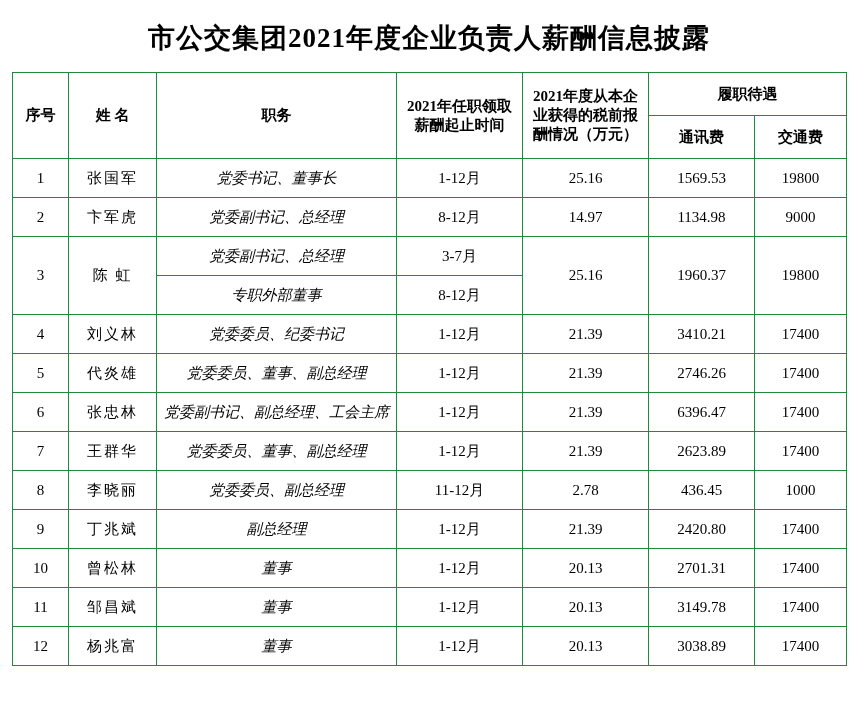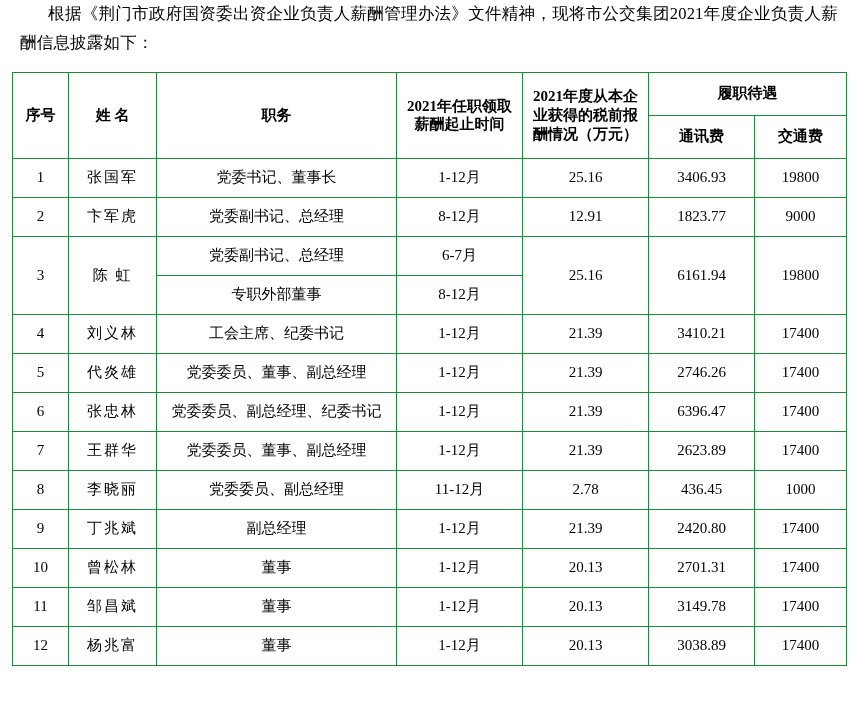--- a/index.html
+++ b/index.html
@@ -69,32 +69,33 @@
   .col-period { width: 126px; }
   .col-pay { width: 126px; }
   .col-comm { width: 106px; }
   .col-trans { width: 92px; }
 
   .name-cell {
     letter-spacing: 2px;
   }
   .tight {
     letter-spacing: 0px;
+    font-style: italic;
   }
   .head-sub {
     font-weight: bold;
   }
 </style>
 </head>
 <body>
 
 <div class="page">
 
-
-  <p class="intro"><span class="indent"></span><span>根据《荆门市政府国资委出资企业负责人薪酬管理办法》文件精神，现将市公交集团2021年度企业负责人薪酬信息披露如下：</span></p>
+  <div class="doc-title">市公交集团2021年度企业负责人薪酬信息披露</div>
+
 
   <table class="salary">
     <colgroup>
       <col class="col-idx">
       <col class="col-name">
       <col class="col-post">
       <col class="col-period">
       <col class="col-pay">
       <col class="col-comm">
       <col class="col-trans">
@@ -113,67 +114,67 @@
         <th class="head-sub">交通费</th>
       </tr>
     </thead>
     <tbody id="salary-body">
         <tr>
           <td rowspan="1">1</td>
           <td class="name-cell" rowspan="1">张国军</td>
           <td class="tight">党委书记、董事长</td>
           <td>1-12月</td>
           <td rowspan="1">25.16</td>
-          <td rowspan="1">3406.93</td>
+          <td rowspan="1">1569.53</td>
           <td rowspan="1">19800</td>
         </tr>
         <tr>
           <td rowspan="1">2</td>
           <td class="name-cell" rowspan="1">卞军虎</td>
           <td class="tight">党委副书记、总经理</td>
           <td>8-12月</td>
-          <td rowspan="1">12.91</td>
-          <td rowspan="1">1823.77</td>
+          <td rowspan="1">14.97</td>
+          <td rowspan="1">1134.98</td>
           <td rowspan="1">9000</td>
         </tr>
         <tr>
           <td rowspan="2">3</td>
           <td class="name-cell" rowspan="2">陈 虹</td>
           <td class="tight">党委副书记、总经理</td>
-          <td>6-7月</td>
+          <td>3-7月</td>
           <td rowspan="2">25.16</td>
-          <td rowspan="2">6161.94</td>
+          <td rowspan="2">1960.37</td>
           <td rowspan="2">19800</td>
         </tr>
         <tr>
           <td class="tight">专职外部董事</td>
           <td>8-12月</td>
         </tr>
         <tr>
           <td rowspan="1">4</td>
           <td class="name-cell" rowspan="1">刘义林</td>
-          <td class="tight">工会主席、纪委书记</td>
+          <td class="tight">党委委员、纪委书记</td>
           <td>1-12月</td>
           <td rowspan="1">21.39</td>
           <td rowspan="1">3410.21</td>
           <td rowspan="1">17400</td>
         </tr>
         <tr>
           <td rowspan="1">5</td>
           <td class="name-cell" rowspan="1">代炎雄</td>
           <td class="tight">党委委员、董事、副总经理</td>
           <td>1-12月</td>
           <td rowspan="1">21.39</td>
           <td rowspan="1">2746.26</td>
           <td rowspan="1">17400</td>
         </tr>
         <tr>
           <td rowspan="1">6</td>
           <td class="name-cell" rowspan="1">张忠林</td>
-          <td class="tight">党委委员、副总经理、纪委书记</td>
+          <td class="tight">党委副书记、副总经理、工会主席</td>
           <td>1-12月</td>
           <td rowspan="1">21.39</td>
           <td rowspan="1">6396.47</td>
           <td rowspan="1">17400</td>
         </tr>
         <tr>
           <td rowspan="1">7</td>
           <td class="name-cell" rowspan="1">王群华</td>
           <td class="tight">党委委员、董事、副总经理</td>
           <td>1-12月</td>

